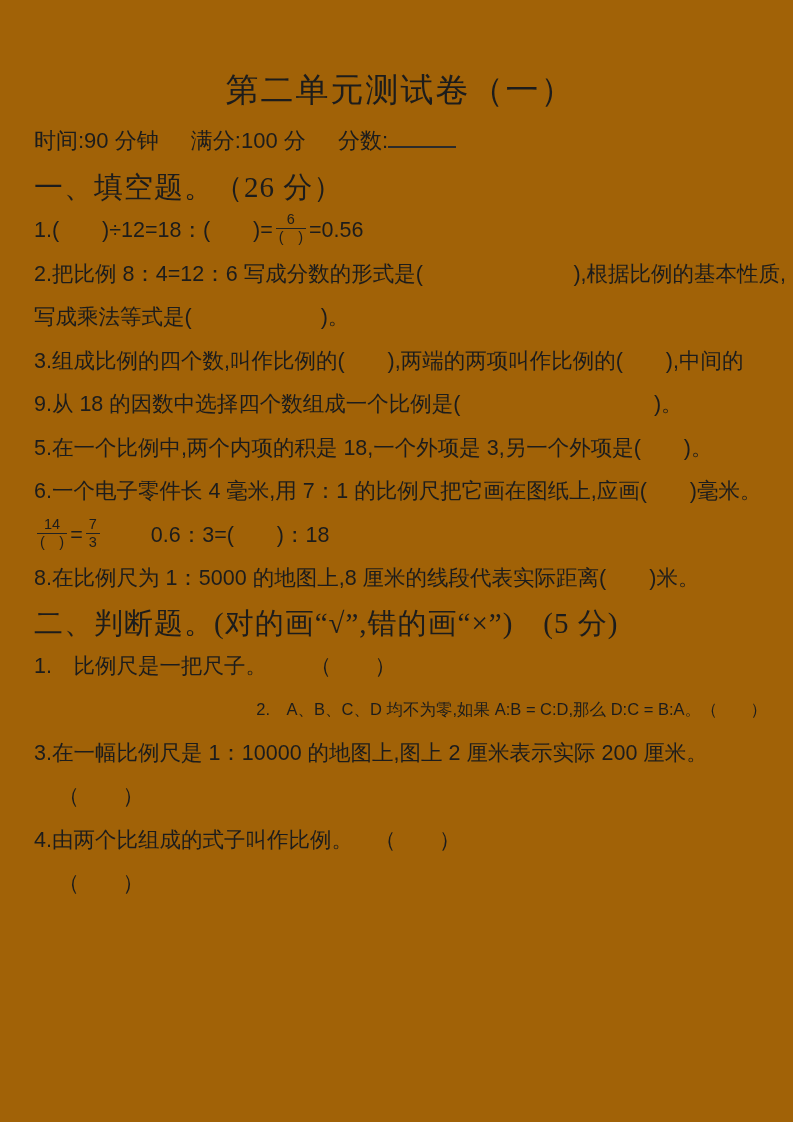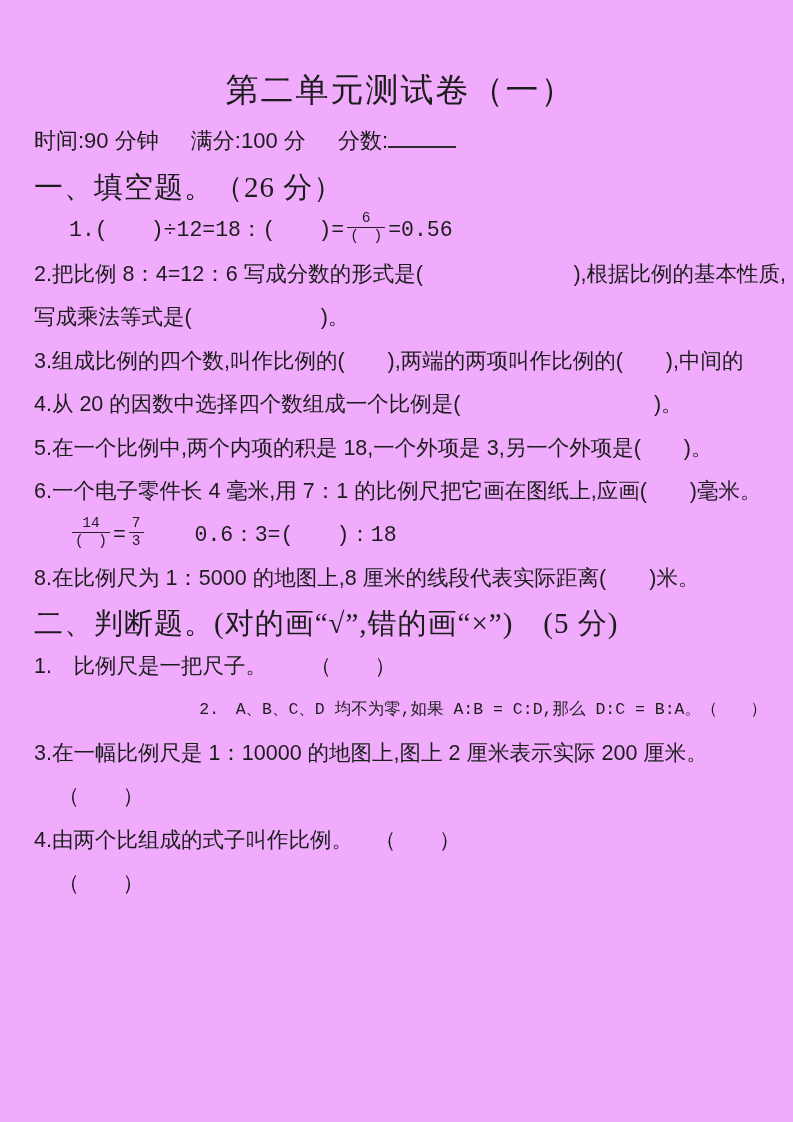--- a/index.html
+++ b/index.html
@@ -1,21 +1,21 @@
 <!DOCTYPE html>
 <html lang="zh"><head>
 <meta charset="utf-8">
 <style>
   html, body { margin: 0; padding: 0; background: #ffffff; }
   .page {
     position: relative;
     width: 793px;
     height: 1122px;
     box-sizing: border-box;
-    background: #f0abfc;
+    background: #a16207;
     color: #1c1c1c;
     padding: 70px 26px 0 34px;
     font-family: "Liberation Sans", sans-serif;
     overflow: hidden;
   }
   .title {
     font-family: "Liberation Serif", serif;
     font-weight: 400;
     font-size: 33px;
     letter-spacing: 2px;
@@ -42,21 +42,21 @@
     font-size: 29px;
     line-height: 44px;
     letter-spacing: 1px;
     white-space: nowrap;
   }
   .line {
     font-size: 21.5px;
     line-height: 43.5px;
     white-space: nowrap;
   }
-  .line.serif { font-family: Liberation Mono, monospace; margin-left: 35px; }
+  .line.serif { font-family: Liberation Sans, sans-serif; }
   .line.small { font-size: 16.5px; text-align: right; }
   .line.indent { padding-left: 24px; }
   .frac {
     display: inline-block;
     vertical-align: middle;
     text-align: center;
     line-height: 1;
     margin: 0 3px 6px 3px;
   }
   .frac .num, .frac .den {
@@ -85,21 +85,21 @@
 
   <div class="line serif">
     <span>1.(　　)÷12=18：(　　)=</span><span class="frac"><span class="num">6</span><span class="den">(　)</span></span><span>=0.56</span>
   </div>
 
   <div class="line">2.把比例 8：4=12：6 写成分数的形式是(　　　　　　　),根据比例的基本性质,</div>
   <div class="line">写成乘法等式是(　　　　　　)。</div>
 
   <div class="line">3.组成比例的四个数,叫作比例的(　　),两端的两项叫作比例的(　　),中间的</div>
 
-  <div class="line">4.从 20 的因数中选择四个数组成一个比例是(　　　　　　　　　)。</div>
+  <div class="line">9.从 18 的因数中选择四个数组成一个比例是(　　　　　　　　　)。</div>
   <div class="line">5.在一个比例中,两个内项的积是 18,一个外项是 3,另一个外项是(　　)。</div>
   <div class="line">6.一个电子零件长 4 毫米,用 7：1 的比例尺把它画在图纸上,应画(　　)毫米。</div>
 
   <div class="line serif">
     <span class="frac"><span class="num">14</span><span class="den">(　)</span></span><span>=</span><span class="frac"><span class="num">7</span><span class="den">3</span></span><span class="q7-rest">0.6：3=(　　)：18</span>
   </div>
 
   <div class="line">8.在比例尺为 1：5000 的地图上,8 厘米的线段代表实际距离(　　)米。</div>
 
   <div class="sec-head">二、判断题。(对的画“√”,错的画“×”)　(5 分)</div>

